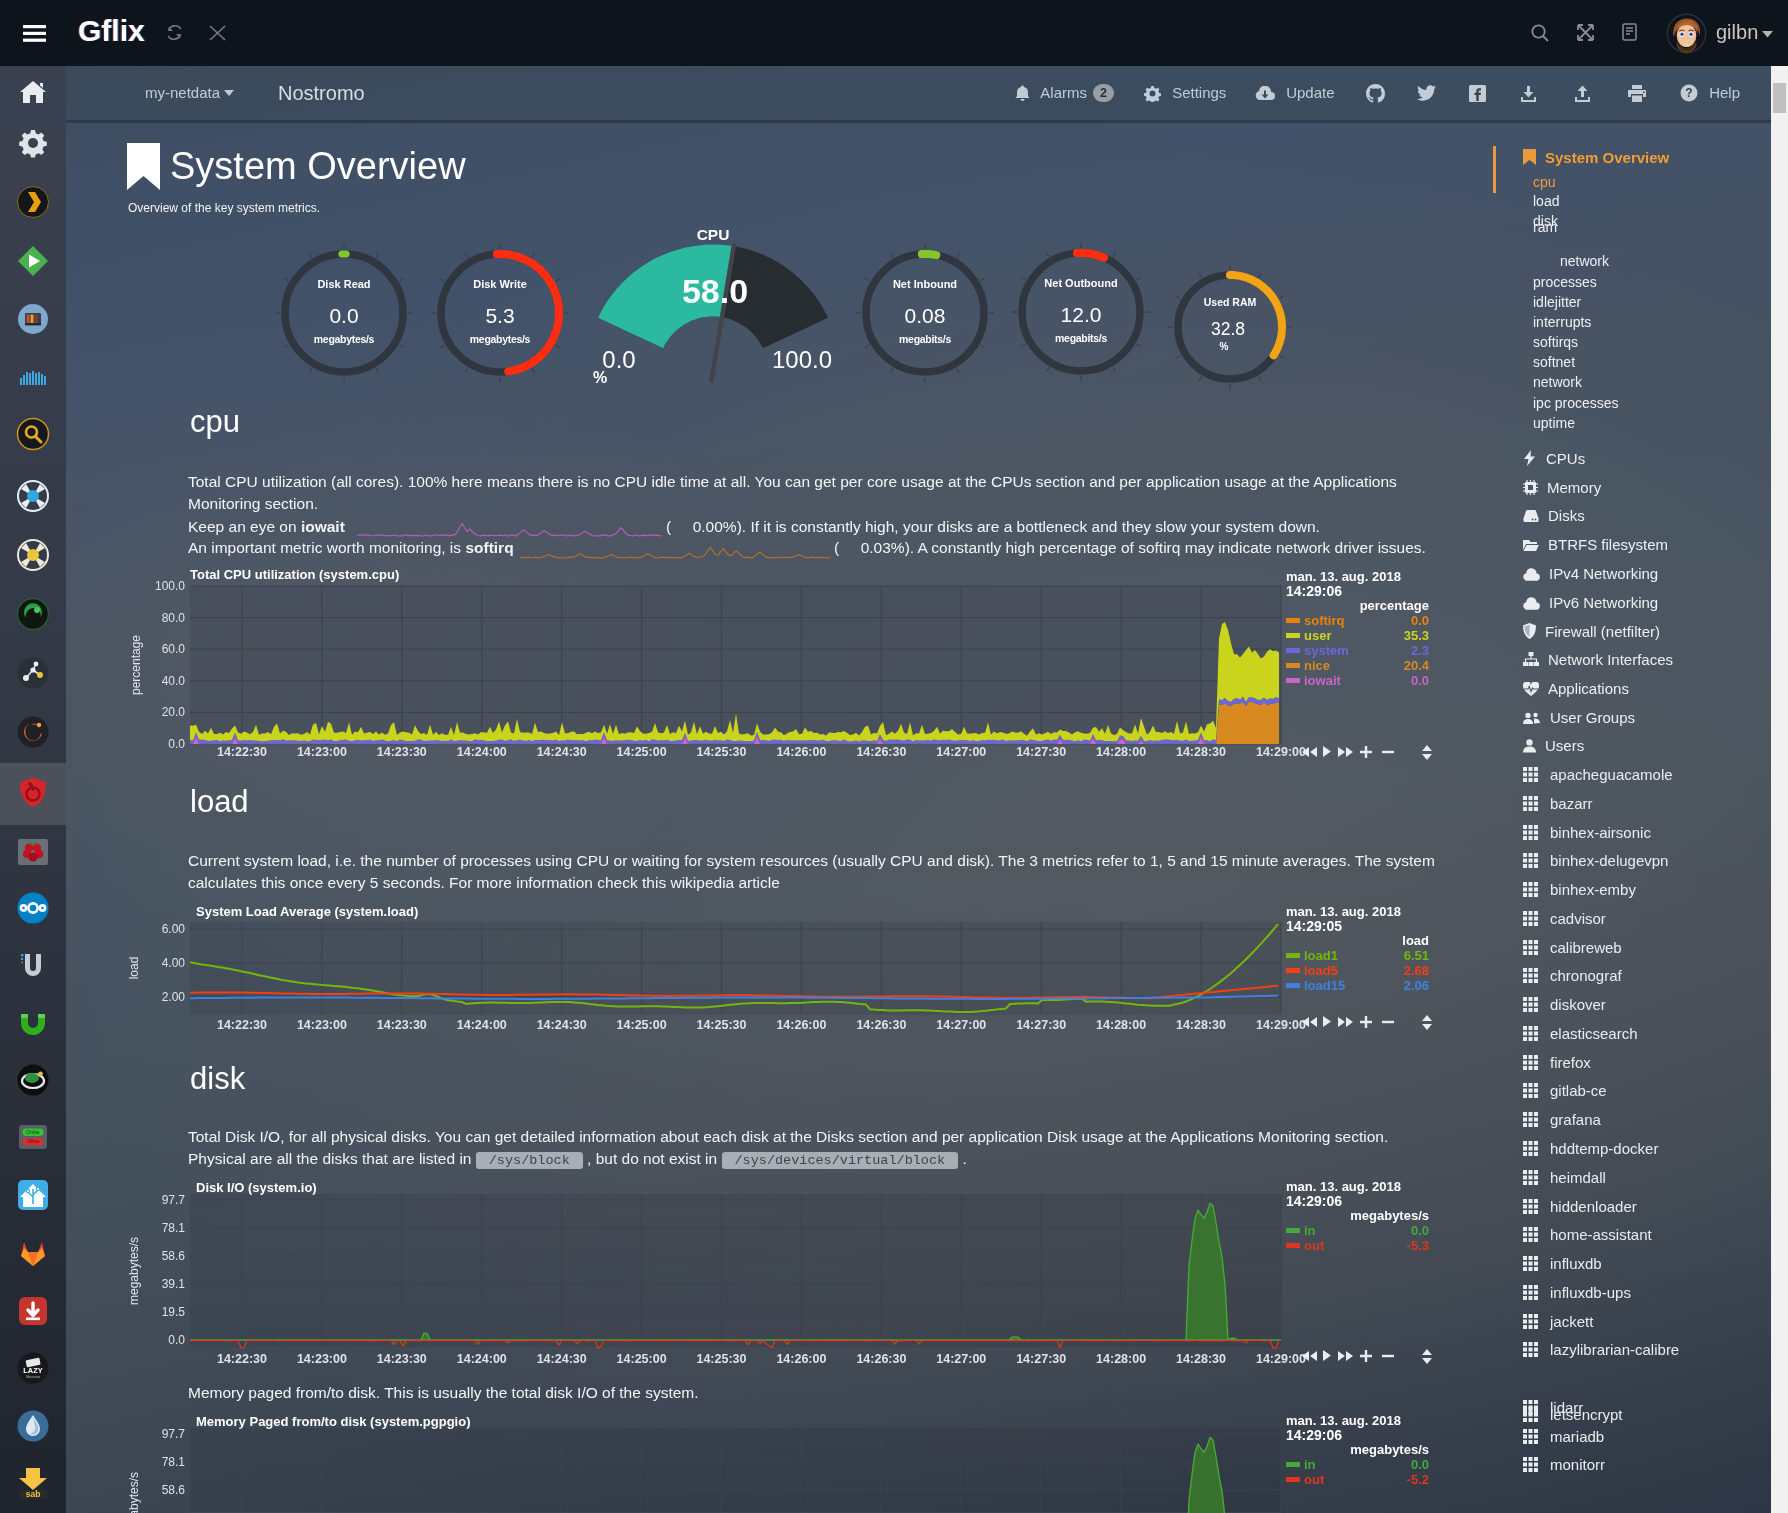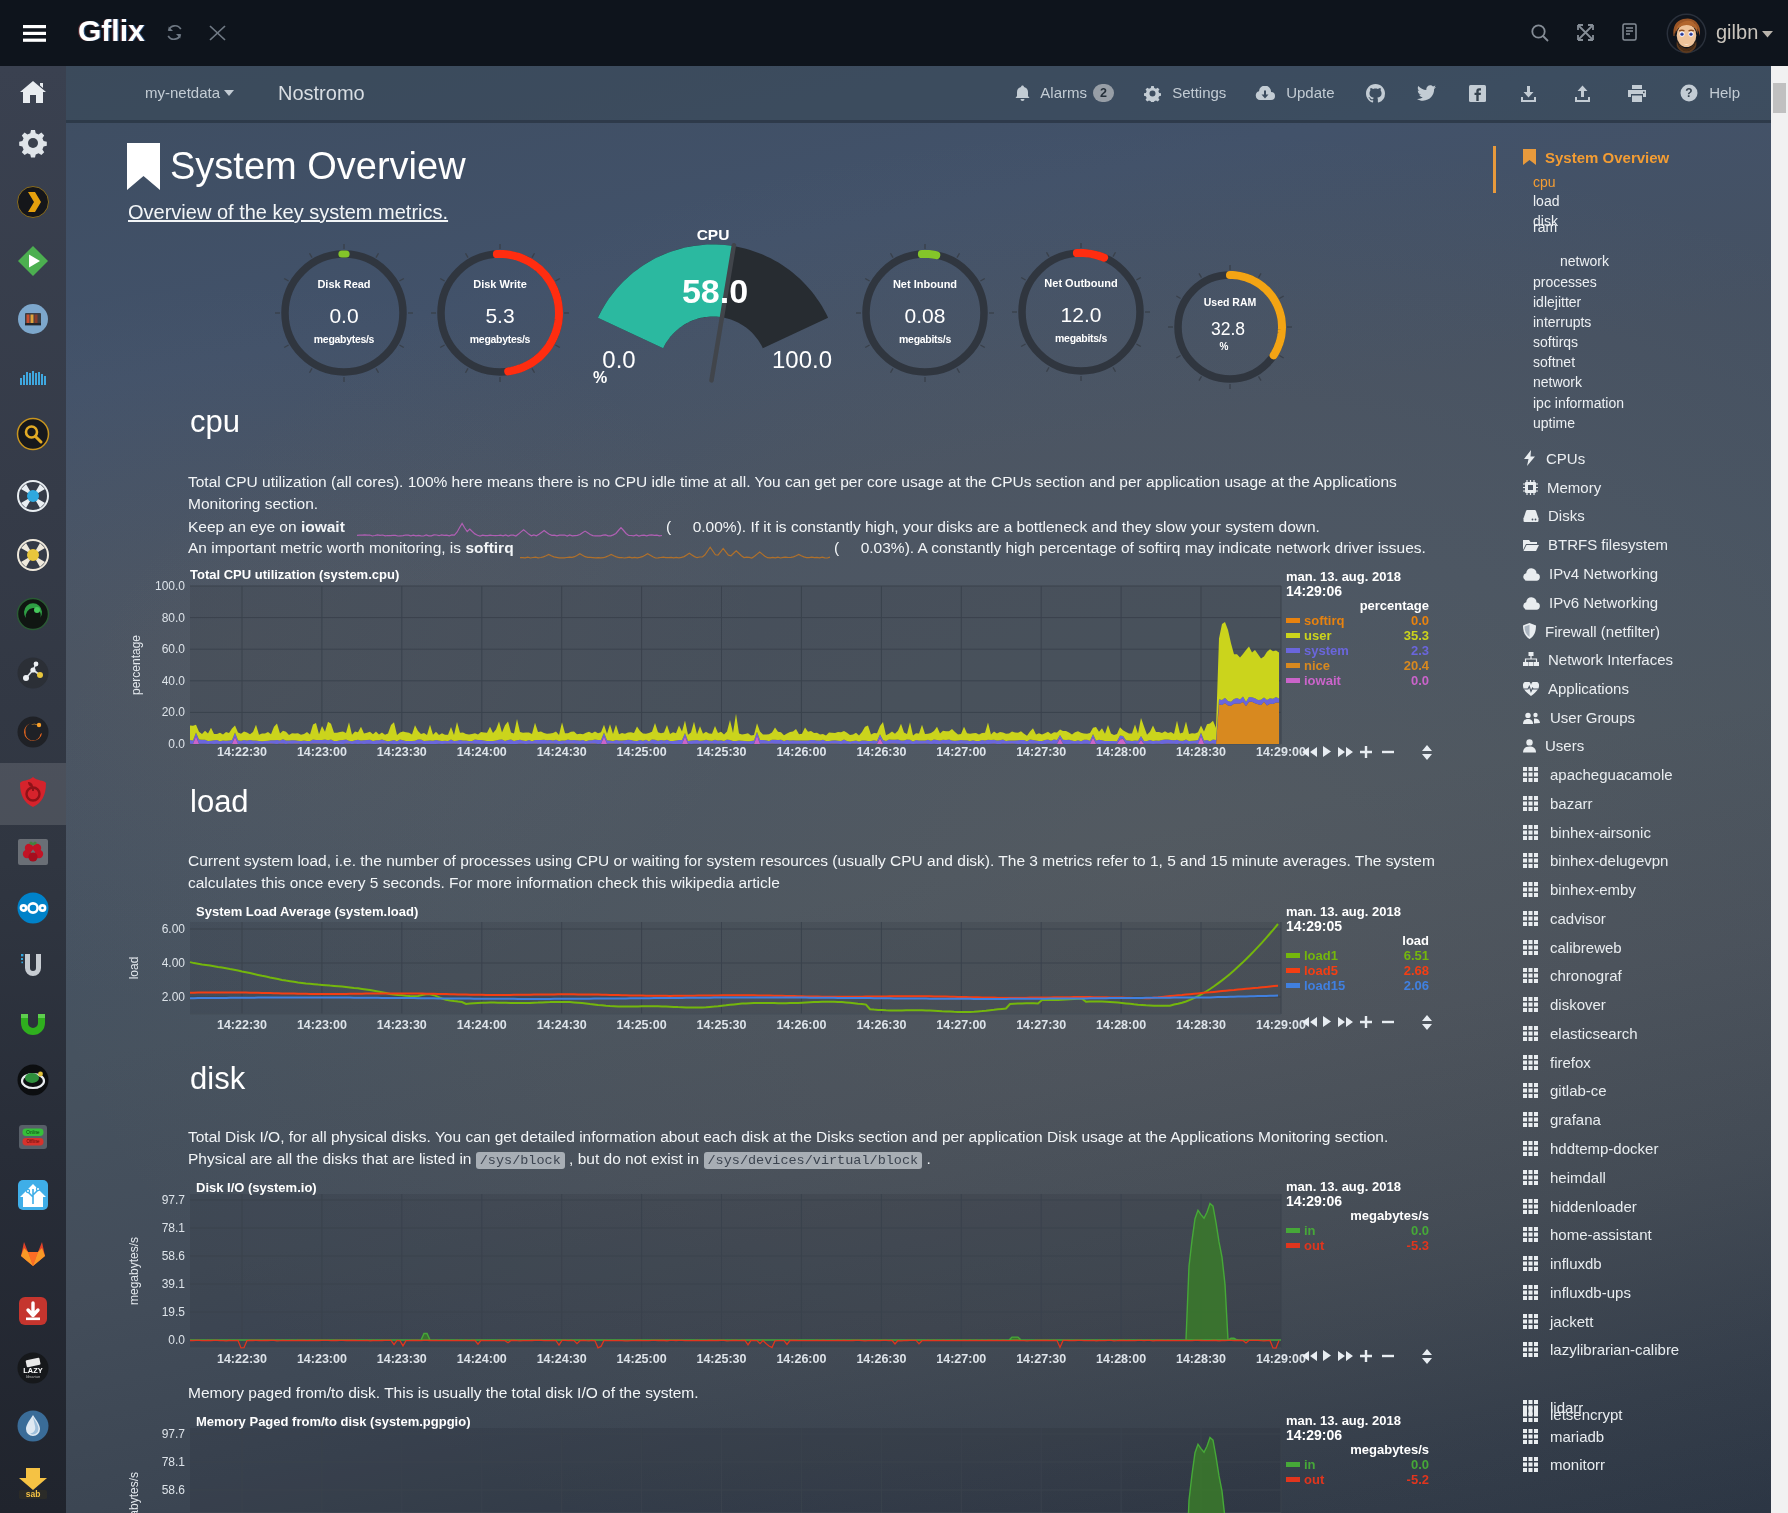--- a/index.html
+++ b/index.html
@@ -29,21 +29,21 @@
 .sect{position:absolute;color:#fff;font-size:31px;font-weight:normal;}
 .para{position:absolute;color:#f2f5f7;font-size:15.5px;line-height:21.5px;}
 .chart-title{position:absolute;color:#fff;font-size:13px;font-weight:bold;}
 .legend-date{position:absolute;color:#fff;font-size:13px;font-weight:bold;text-align:left;}
 .legend-time{position:absolute;color:#fff;font-size:14px;font-weight:bold;}
 .legend-units{position:absolute;color:#fff;font-size:13px;font-weight:bold;text-align:right;width:143px;}
 .lrow{position:absolute;font-size:13px;font-weight:bold;width:143px;}
 .lrow .nm{position:absolute;left:18px;top:0;}
 .lrow .vl{position:absolute;right:0;top:0;}
 .lrow .sw{position:absolute;left:0;top:4.5px;width:14px;height:5px;}
-.code{font-family:"Liberation Mono",monospace;font-size:13.5px;background:rgba(185,190,196,0.85);color:#3c4450;padding:1px 4px;border-radius:3px;}
+.code{font-family:"Liberation Mono",monospace;font-size:13.5px;background:rgba(185,190,196,0.85);color:#3c4450;padding:1px 13px;border-radius:3px;}
 
 #rmenu{position:absolute;left:1419px;top:0;width:286px;height:1447px;z-index:5;}
 .rm-it{position:absolute;left:38px;color:#eceff2;font-size:15px;white-space:nowrap;}
 .rm-it svg{vertical-align:-2px;margin-right:9px;}
 .rm-sub{position:absolute;left:48px;color:#edf0f3;font-size:14px;white-space:nowrap;}
 .rm-app{position:absolute;left:38px;color:#e9edf0;font-size:15px;white-space:nowrap;}
 .rm-app svg{vertical-align:-2px;margin-right:12px;}
 .orange{color:#f49d33;}
 #rmbar{position:absolute;left:8px;top:80px;width:3px;height:47px;background:#e89a3c;}
 
@@ -304,21 +304,21 @@
  <div class="nbi" style="left:1614px;"><svg width="18" height="18" viewBox="0 0 18 18" fill="#c3ccd4">
             <circle cx="9" cy="9" r="8.5"></circle>
             <text x="9" y="13" text-anchor="middle" font-size="12" font-weight="bold" fill="#35424f" font-family="Liberation Sans">?</text>
           </svg> Help</div>
 </div>
 <div id="content">
 <svg style="position:absolute;left:61px;top:77px" width="33" height="47">
           <path d="M0,0 L33,0 L33,47 L16.5,33 L0,47 Z" fill="#fff"></path>
         </svg>
 <div style="position:absolute;left:104px;top:79px;font-size:38px;color:#fff;">System Overview</div>
-<div style="position:absolute;left:62px;top:135px;font-size:20px;color:#f2f5f7;text-decoration:underline;">Overview of the key system metrics.</div>
+<div style="position:absolute;left:62px;top:135px;font-size:12px;color:#f2f5f7;">Overview of the key system metrics.</div>
 <div class="sect" style="left:124px;top:338px;">cpu</div>
 <div class="sect" style="left:124px;top:718px;">load</div>
 <div class="sect" style="left:124px;top:995px;">disk</div>
 <div class="para" style="left:122px;top:405px;width:1290px;">Total CPU utilization (all cores). 100% here means there is no CPU idle time at all. You can get per core usage at the CPUs section and per application usage at the Applications<br>Monitoring section.</div>
 <div class="para" style="left:122px;top:450px;">Keep an eye on <b>iowait</b></div>
 <div class="para" style="left:600px;top:450px;">(&nbsp;&nbsp;&nbsp;&nbsp;&nbsp;0.00%). If it is constantly high, your disks are a bottleneck and they slow your system down.</div>
 <div class="para" style="left:122px;top:471px;">An important metric worth monitoring, is <b>softirq</b></div>
 <div class="para" style="left:768px;top:471px;">(&nbsp;&nbsp;&nbsp;&nbsp;&nbsp;0.03%). A constantly high percentage of softirq may indicate network driver issues.</div>
 <div class="para" style="left:122px;top:784px;width:1295px;">Current system load, i.e. the number of processes using CPU or waiting for system resources (usually CPU and disk). The 3 metrics refer to 1, 5 and 15 minute averages. The system<br>calculates this once every 5 seconds. For more information check this wikipedia article</div>
 <div class="para" style="left:122px;top:1060px;width:1320px;">Total Disk I/O, for all physical disks. You can get detailed information about each disk at the Disks section and per application Disk usage at the Applications Monitoring section.<br>Physical are all the disks that are listed in <span class="code">/sys/block</span> , but do not exist in <span class="code">/sys/devices/virtual/block</span> .</div>
@@ -687,21 +687,21 @@
 <div class="rm-sub" style="top:127px;">load</div>
 <div class="rm-sub" style="top:147px;">disk</div>
 <div class="rm-sub" style="top:153px;">ram</div>
 <div class="rm-sub" style="top:187px;margin-left:27px;">network</div>
 <div class="rm-sub" style="top:208px;">processes</div>
 <div class="rm-sub" style="top:228px;">idlejitter</div>
 <div class="rm-sub" style="top:248px;">interrupts</div>
 <div class="rm-sub" style="top:268px;">softirqs</div>
 <div class="rm-sub" style="top:288px;">softnet</div>
 <div class="rm-sub" style="top:308px;">network</div>
-<div class="rm-sub" style="top:329px;">ipc information</div>
+<div class="rm-sub" style="top:329px;">ipc processes</div>
 <div class="rm-sub" style="top:349px;">uptime</div>
 <div class="rm-it" style="top:384px;"><svg width="14" height="16" viewBox="0 0 14 16">
             <path d="M8,0 L1,9 L5.5,9 L4,16 L12,6.5 L7.5,6.5 Z" fill="#e9edf0"></path>
           </svg>CPUs</div>
 <div class="rm-it" style="top:413px;"><svg width="15" height="15" viewBox="0 0 15 15">
             <rect x="2" y="2" width="11" height="11" rx="1" fill="#e9edf0"></rect>
             <rect x="5" y="5" width="5" height="5" fill="#4a5563"></rect>
             <g stroke="#e9edf0" stroke-width="1.2">
               <line x1="4" y1="0" x2="4" y2="2"></line>
               <line x1="7.5" y1="0" x2="7.5" y2="2"></line>

